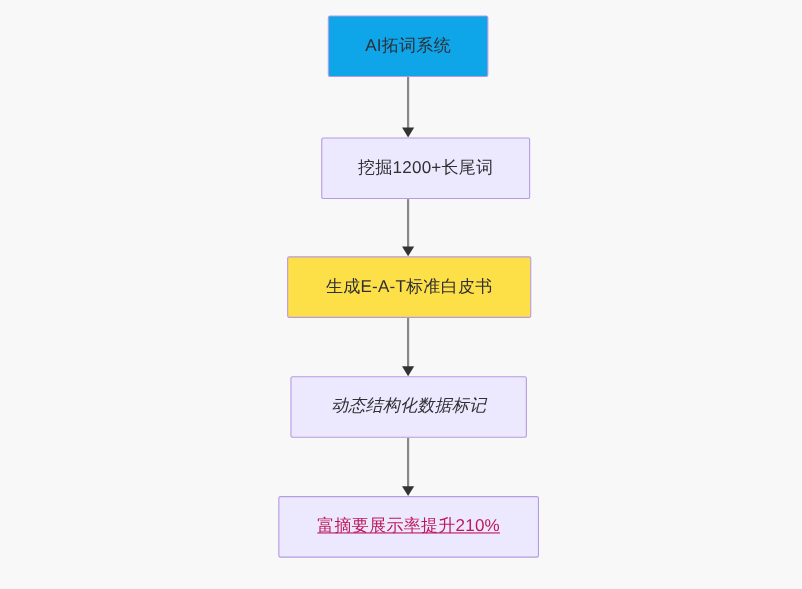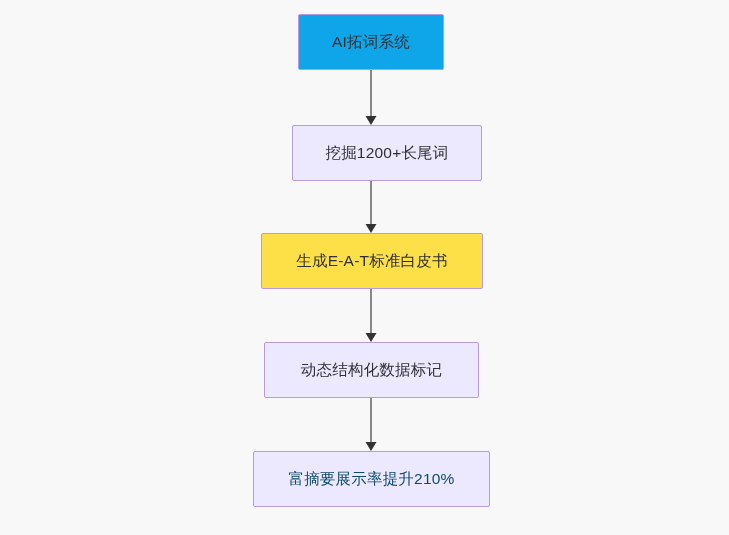--- a/index.html
+++ b/index.html
@@ -80,19 +80,19 @@
   <div class="node" style="left: 298px; top: 14px; width: 146px; background: #0ea5e9; border-color: rgb(183, 154, 224);">
     <span class="node-label" style="color: rgb(47, 47, 52);">AI拓词系统</span>
   </div>
   <div class="node" style="left: 292px; top: 125px; width: 190px; background: rgb(236, 232, 253); border-color: rgb(183, 154, 224);">
     <span class="node-label" style="color: rgb(47, 47, 52);">挖掘1200+长尾词</span>
   </div>
   <div class="node" style="left: 261px; top: 233px; width: 222px; background: #fde047; border-color: rgb(183, 154, 224);">
     <span class="node-label" style="color: rgb(47, 47, 52);">生成E-A-T标准白皮书</span>
   </div>
   <div class="node" style="left: 264px; top: 342px; width: 215px; background: rgb(236, 232, 253); border-color: rgb(183, 154, 224);">
-    <span class="node-label" style="color: rgb(47, 47, 52);">动态结构化数据标记</span>
+    <span class="node-label" style="color: rgb(47, 47, 52); font-style: italic;">动态结构化数据标记</span>
   </div>
   <div class="node" style="left: 253px; top: 451px; width: 237px; background: rgb(236, 232, 253); border-color: rgb(183, 154, 224);">
-    <span class="node-label" style="color: #0c4a6e;">富摘要展示率提升210%</span>
+    <span class="node-label" style="color: #be185d; text-decoration: underline;">富摘要展示率提升210%</span>
   </div>
 
 </div>
 
 </body></html>

